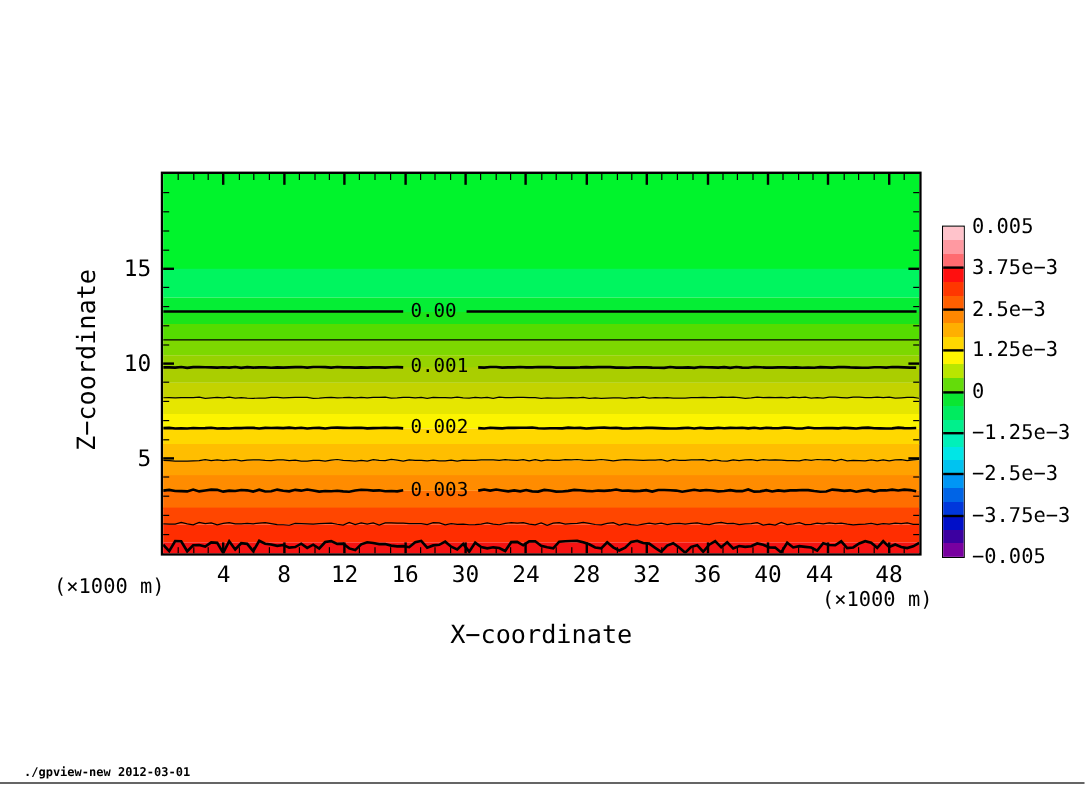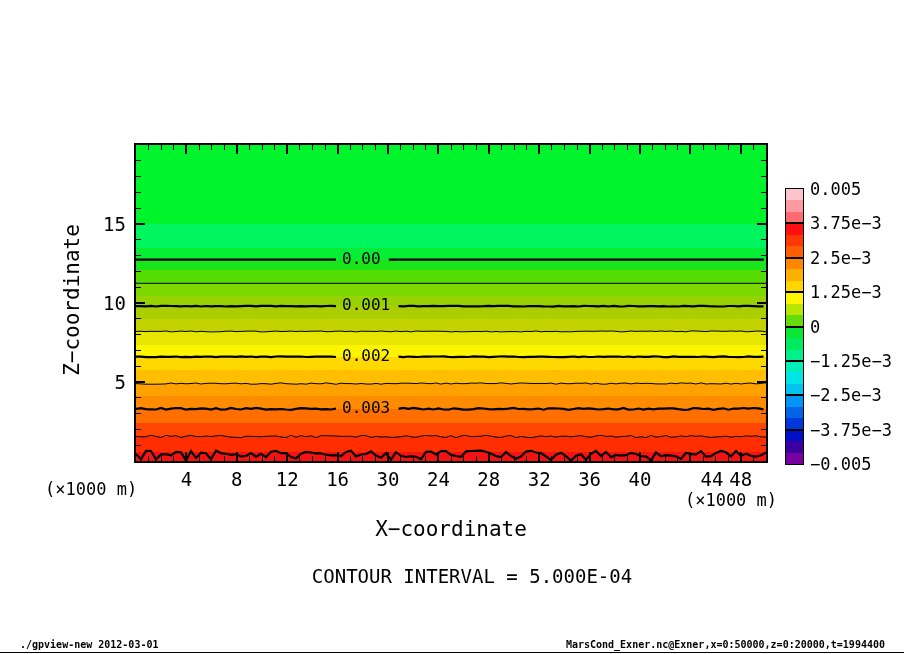--- a/index.html
+++ b/index.html
@@ -225,21 +225,21 @@
       <div class="abs xtick-label" style="left: 186.4px; top: 468px;">4</div>
       <div class="abs xtick-label" style="left: 236.8px; top: 468px;">8</div>
       <div class="abs xtick-label" style="left: 287.2px; top: 468px;">12</div>
       <div class="abs xtick-label" style="left: 337.6px; top: 468px;">16</div>
       <div class="abs xtick-label" style="left: 388px; top: 468px;">30</div>
       <div class="abs xtick-label" style="left: 438.4px; top: 468px;">24</div>
       <div class="abs xtick-label" style="left: 488.8px; top: 468px;">28</div>
       <div class="abs xtick-label" style="left: 539.2px; top: 468px;">32</div>
       <div class="abs xtick-label" style="left: 589.6px; top: 468px;">36</div>
       <div class="abs xtick-label" style="left: 640px; top: 468px;">40</div>
-      <div class="abs xtick-label" style="left: 712px; top: 468px;">44</div>
+      <div class="abs xtick-label" style="left: 683px; top: 468px;">44</div>
       <div class="abs xtick-label" style="left: 740.8px; top: 468px;">48</div>
     </div>
   <div id="y-tick-labels">
       <div class="abs ytick-label" style="left: 90px; top: 371px;">5</div>
       <div class="abs ytick-label" style="left: 90px; top: 292px;">10</div>
       <div class="abs ytick-label" style="left: 90px; top: 213px;">15</div>
     </div>
 
   <div class="abs" id="colorbar">
       <div class="cb-seg" style="top: 0px; height: 34.375px; background: linear-gradient(rgb(255, 195, 203) 0px, rgb(255, 195, 203) 33.4%, rgb(255, 153, 161) 33.4%, rgb(255, 153, 161) 66.7%, rgb(255, 107, 112) 66.7%, rgb(255, 107, 112) 100%);"></div>
@@ -263,19 +263,17 @@
       <div class="abs cb-label" style="top: 223.375px;">3.75e−3</div>
       <div class="abs cb-label" style="top: 257.75px;">2.5e−3</div>
       <div class="abs cb-label" style="top: 292.125px;">1.25e−3</div>
       <div class="abs cb-label" style="top: 326.5px;">0</div>
       <div class="abs cb-label" style="top: 360.875px;">−1.25e−3</div>
       <div class="abs cb-label" style="top: 395.25px;">−2.5e−3</div>
       <div class="abs cb-label" style="top: 429.625px;">−3.75e−3</div>
       <div class="abs cb-label" style="top: 464px;">−0.005</div>
     </div>
 
-  <div class="abs" id="contour-interval">CONTOUR INTERVAL = 5.000E-04</div>
 
   <div class="abs" id="footer-left">./gpview-new  2012-03-01</div>
-  <div class="abs" id="footer-right">MarsCond_Exner.nc@Exner,x=0:50000,z=0:20000,t=1994400</div>
   <div class="abs" id="bottom-rule"></div>
 
 </div>
 
 </body></html>

